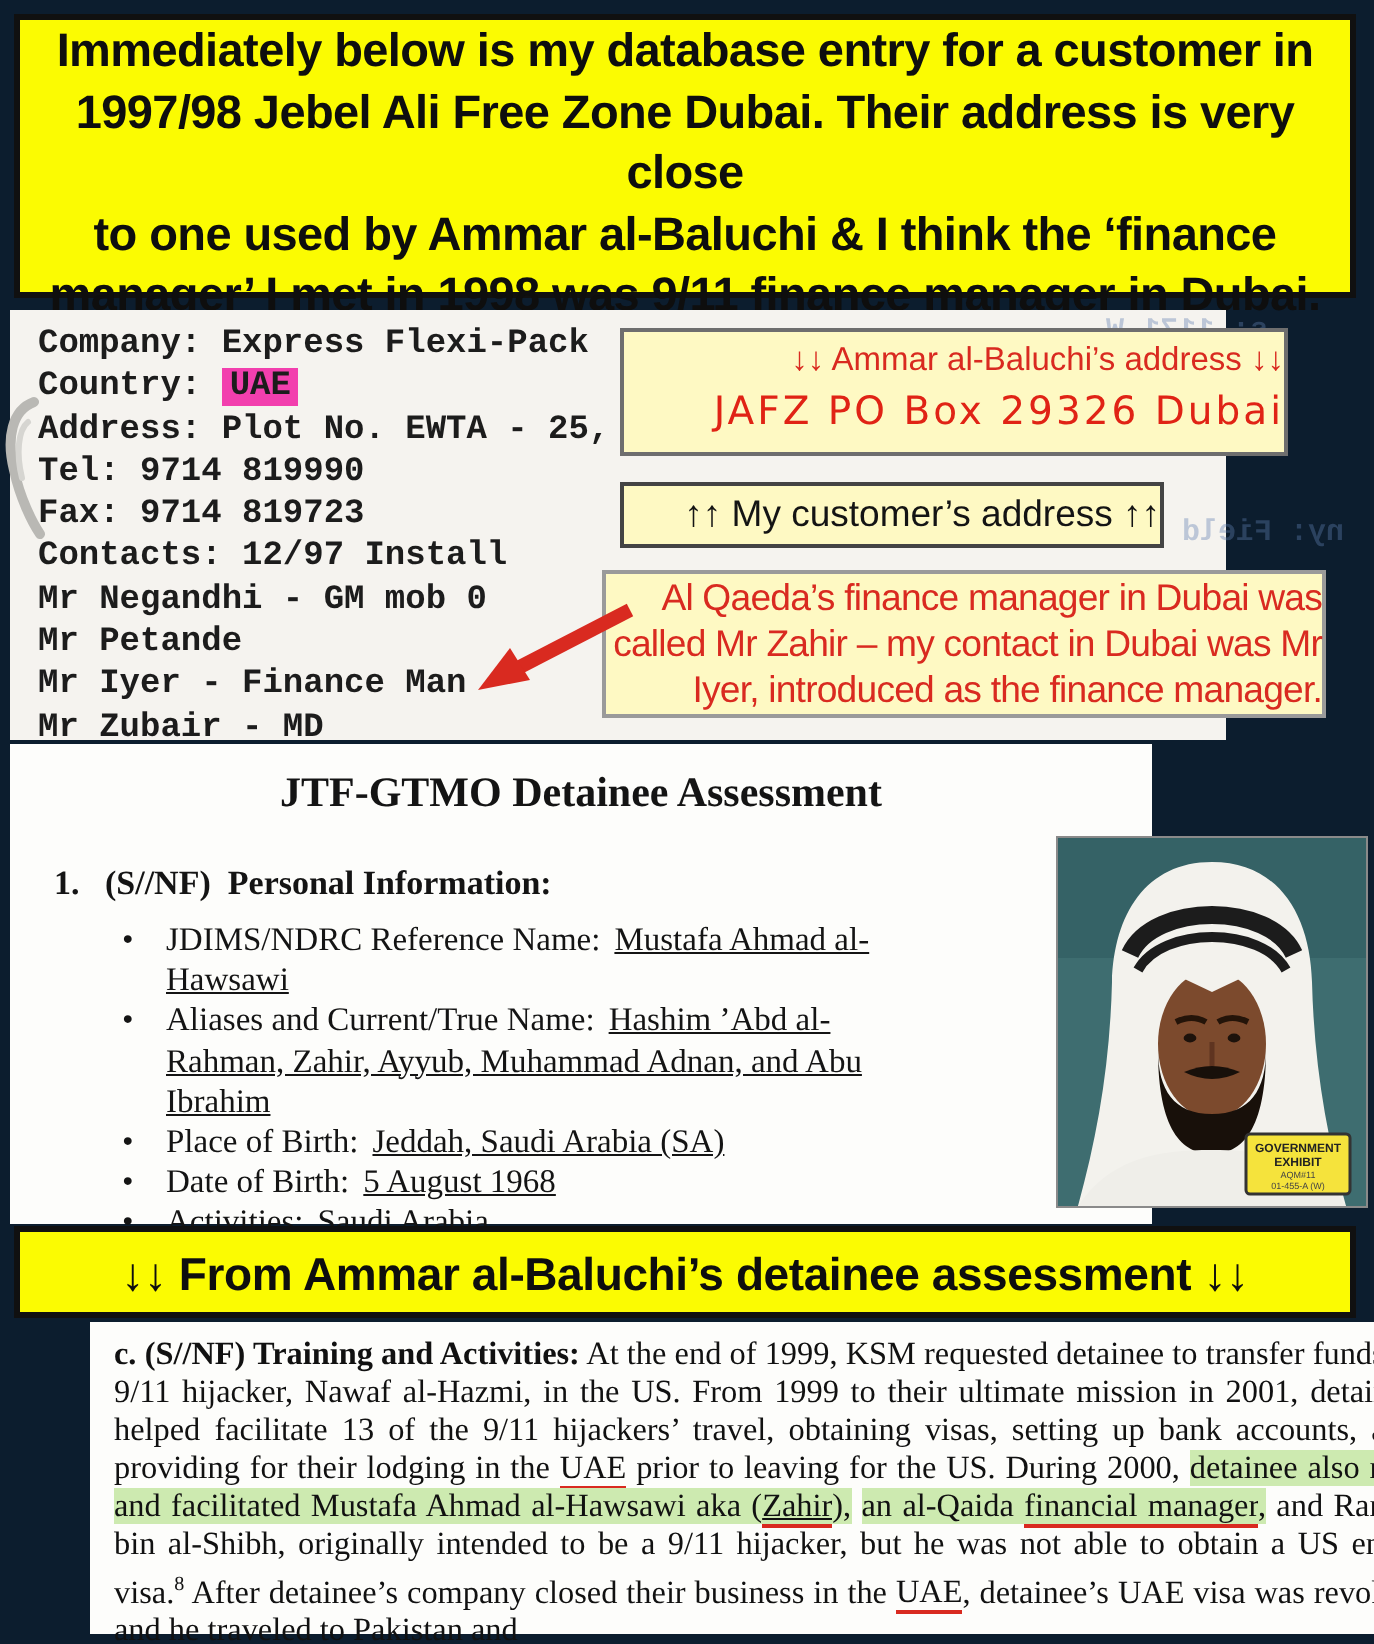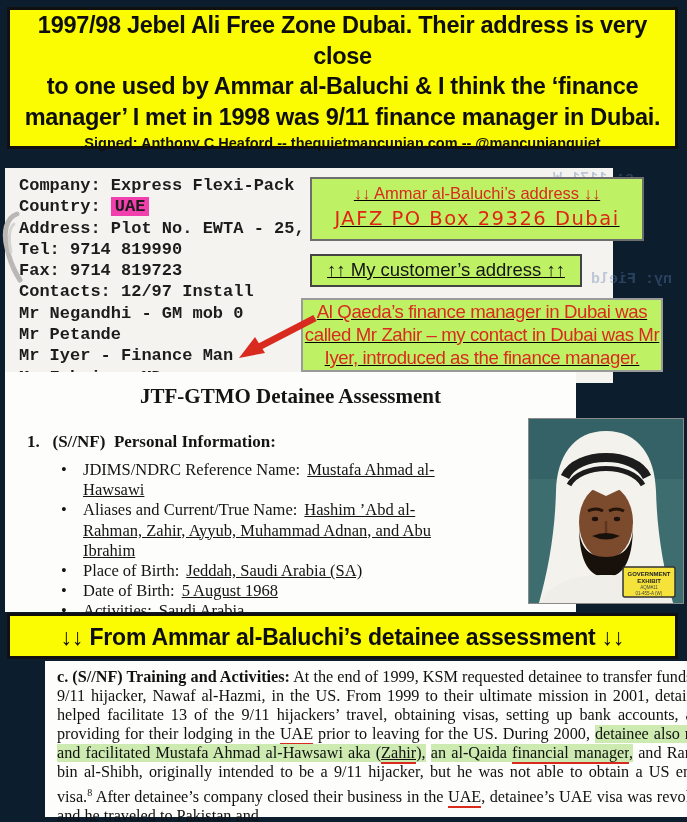--- a/index.html
+++ b/index.html
@@ -10,27 +10,27 @@
   
   .banner{position:absolute;left:7px;width:665px;background:#fbfb02;border:3px solid #101010;
           text-align:center;color:#0e0e0e;}
   .banner-top{top:7px;height:136px;}
   .banner-top .bl{font-size:23.5px;font-weight:bold;line-height:30.5px;letter-spacing:-0.3px;}
   .banner-top .sig{font-size:14.5px;font-weight:bold;margin-top:3px;}
   .banner-mid{top:613px;height:40px;}
   .banner-mid .bl2{font-size:23px;font-weight:bold;line-height:43px;letter-spacing:-0.2px;}
 
   
-  .db{left:5px;top:168px;width:608px;height:215px;background:#f5f3ef;}
+  .db{left:5px;top:155px;width:608px;height:215px;background:#f5f3ef;}
   .typed{position:absolute;left:14px;top:7px;font-family:"Liberation Mono",monospace;
          font-size:17px;line-height:21.3px;color:#1c1c1c;white-space:pre;font-weight:bold;}
   .pinkhl{background:#f23fae;padding:0 4px;}
   .bleed{position:absolute;font-family:"Liberation Mono",monospace;font-size:15px;
          color:rgba(95,125,175,0.38);transform:scaleX(-1);display:inline-block;white-space:pre;font-weight:bold;}
-  .whitebox{position:absolute;background:#bef264;border:2px solid #6e6e6e;text-align:center;text-decoration:underline;}
+  .whitebox{position:absolute;background:#fef9c3;border:2px solid #6e6e6e;text-align:right;}
   .baluchi{left:305px;top:9px;width:330px;height:58px;padding-top:2px;}
   .baluchi .t1{color:#d92a20;font-size:16.5px;line-height:24px;}
   .baluchi .t2{color:#e02315;font-size:19.5px;line-height:28px;letter-spacing:1.5px;
                font-family:"DejaVu Sans",sans-serif;}
   .custbox{left:305px;top:86px;width:268px;height:29px;border-color:#444;}
   .custbox .t3{color:#141414;font-size:18.5px;line-height:28px;}
   .notebox{left:296px;top:130px;width:358px;height:70px;border:2px solid #9a9a9a;}
   .notebox .t4{color:#d92a20;font-size:18.6px;line-height:23px;letter-spacing:-0.4px;padding-top:0;}
   .arrow-svg{position:absolute;left:230px;top:140px;}
   .clip-svg{position:absolute;left:-4px;top:42px;}
@@ -58,20 +58,21 @@
   .para .ru{border-bottom:2.5px solid #d92a20;}
   .para sup{font-size:0.62em;}
 </style>
 </head>
 <body>
 
 <div class="page">
 
   <div class="banner banner-top">
     <div id="banner-lines">
+        <div class="bl">Immediately below is my database entry for a customer in</div>
         <div class="bl">1997/98 Jebel Ali Free Zone Dubai. Their address is very close</div>
         <div class="bl">to one used by Ammar al-Baluchi &amp; I think the ‘finance</div>
         <div class="bl">manager’ I met in 1998 was 9/11 finance manager in Dubai.</div>
       </div>
     <div class="sig">Signed: Anthony C Heaford  --  thequietmancunian.com  --  @mancunianquiet</div>
   </div>
 
   <div class="card db">
     <div class="typed" id="typed-lines"><div><span>Company: Express Flexi-Pack</span></div><div><span>Country: </span><span class="pinkhl">UAE</span></div><div><span>Address: Plot No. EWTA - 25, JAFZ PO Box 16797 Dubai.</span></div><div><span>Tel: 9714 819990</span></div><div><span>Fax: 9714 819723</span></div><div><span>Contacts: 12/97 Install</span></div><div><span>Mr Negandhi - GM mob 0</span></div><div><span>Mr Petande</span></div><div><span>Mr Iyer - Finance Man</span></div><div><span>Mr Zubair - MD</span></div></div>
     <div id="bleed-layer">

